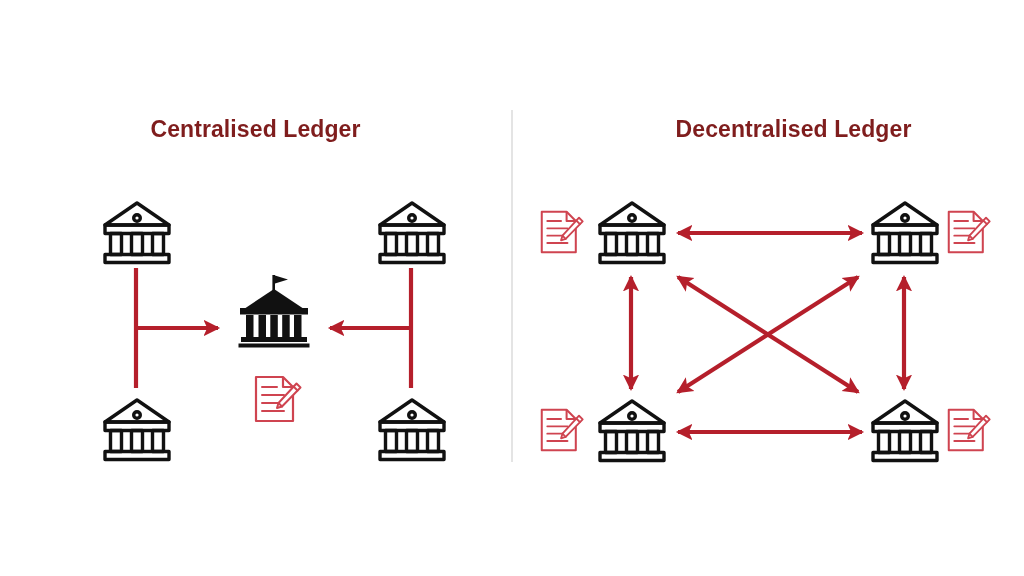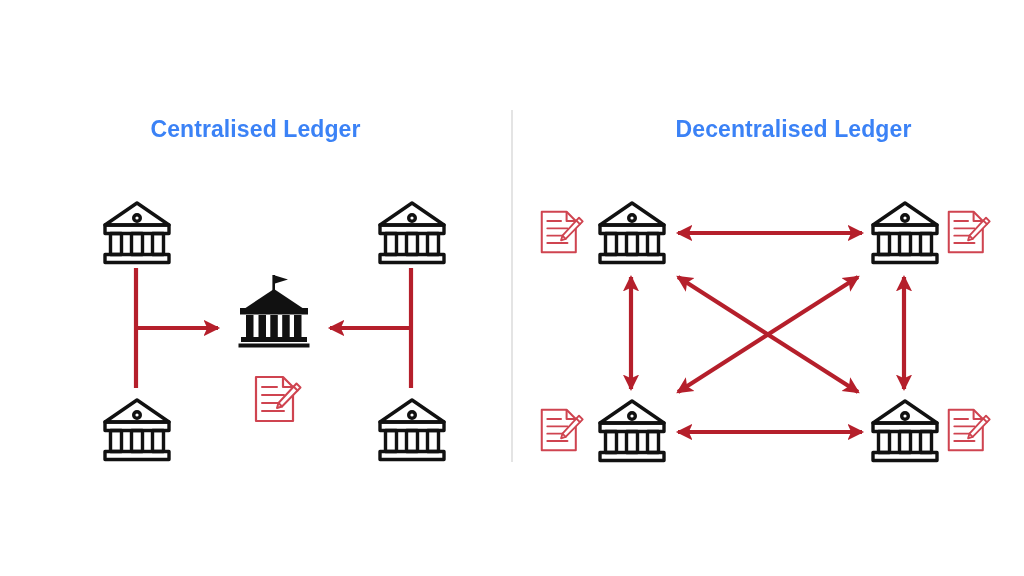--- a/index.html
+++ b/index.html
@@ -51,21 +51,21 @@
     left: 511px;
     top: 110px;
     width: 2px;
     height: 352px;
     background: #e4e4e4;
   }
 
   
   .panel-title {
     position: absolute;
-    color: #3b82f6;
+    color: #7f1d1d;
     font-size: 23px;
     font-weight: bold;
     letter-spacing: 0.1px;
     white-space: nowrap;
     text-align: center;
     font-family: "Liberation Sans", sans-serif;
   }
   #title-centralised { left: 0px;   top: 116px; width: 511px; }
   #title-decentralised { left: 511px; top: 116px; width: 513px; margin-left: 26px; }
 

